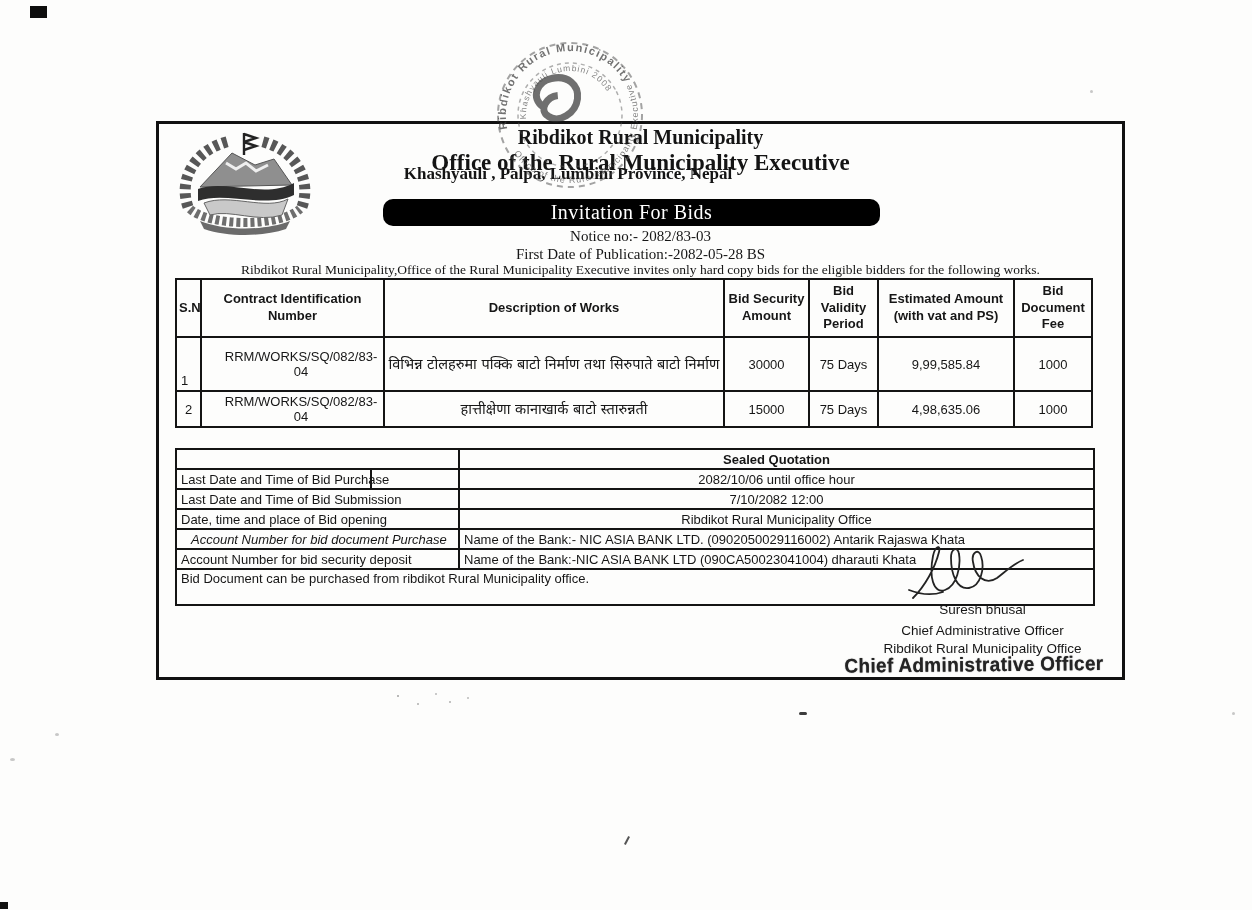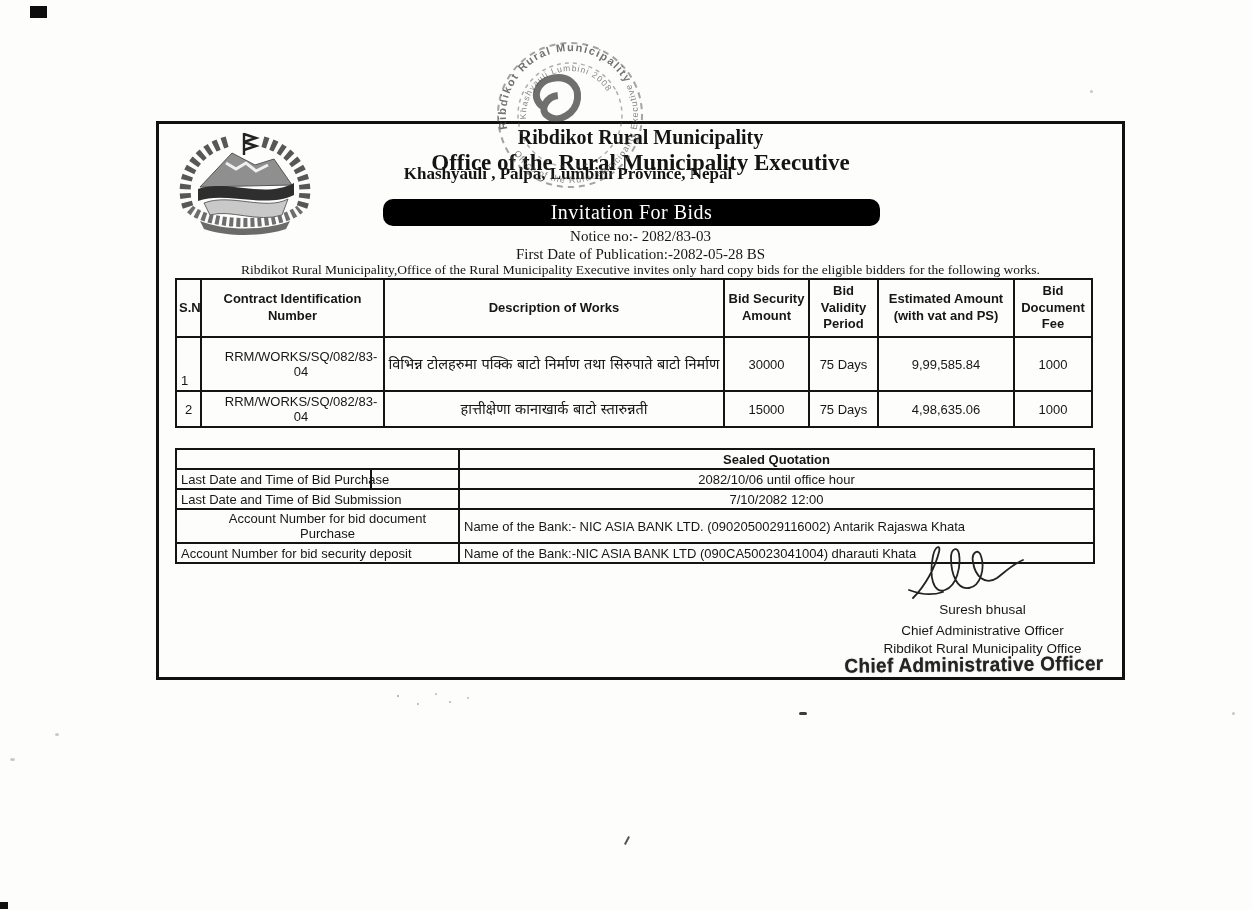--- a/index.html
+++ b/index.html
@@ -54,21 +54,21 @@
   .works .r2{height:23px;}
   .works .desc{font-family:"DejaVu Sans",sans-serif;font-size:14.5px;line-height:1.8;}
   .works .sn-cell{text-align:left;padding-left:4px;vertical-align:bottom;}
   .works .sn-cell2{text-align:center;}
   .works .cid{font-size:13px;padding-left:19px;}
 
   
   .quot{left:175px;top:448px;width:918px;}
   .quot td,.quot th{border:2px solid #141414;font-size:13px;padding:1px 4px;height:16px;}
   .quot .lbl{text-align:left;}
-  .quot .lbl-indent{text-align:center;padding-left:24px;}
+  .quot .lbl-indent{text-align:left;padding-left:14px;font-style:italic;}
   .quot .val{text-align:center;margin-top:30px;}
   .quot th{text-align:center;font-weight:bold;}
   .quot .foot{height:32px;vertical-align:top;text-align:left;}
   .cell-rel{position:relative;}
   .mini-divider{position:absolute;right:86px;top:-1px;bottom:-1px;width:2px;background:#141414;}
 
   
   .sig-svg{left:905px;top:538px;width:125px;height:72px;z-index:6;}
   .sig-name{left:860px;top:602px;width:245px;text-align:center;font-size:13.5px;z-index:6;}
   .officer-title{left:860px;top:623px;width:245px;text-align:center;font-size:13.5px;}
@@ -199,26 +199,33 @@
       <span>Last Date and Time of Bid Purchase</span>
       <span class="mini-divider"></span>
     </td>
     <td class="val">2082/10/06 until office hour</td>
   </tr>
   <tr>
     <td class="lbl">Last Date and Time of Bid Submission</td>
     <td class="val">7/10/2082 12:00</td>
   </tr>
   <tr>
+    <td class="lbl">Date, time and place of Bid opening</td>
+    <td class="val">Ribdikot Rural Municipality Office</td>
+  </tr>
+  <tr>
     <td class="lbl-indent">Account Number for bid document Purchase</td>
     <td class="lbl">Name of the Bank:- NIC ASIA BANK LTD. (0902050029116002) Antarik Rajaswa Khata</td>
   </tr>
   <tr>
     <td class="lbl">Account Number for bid security deposit</td>
     <td class="lbl">Name of the Bank:-NIC ASIA BANK LTD (090CA50023041004) dharauti Khata</td>
+  </tr>
+  <tr>
+    <td class="foot" colspan="2">Bid Document can be purchased from ribdikot Rural Municipality office.</td>
   </tr>
 </tbody>
   </table>
 
 <svg class="abs sig-svg" viewBox="0 0 125 72">
   <path d="M8,60 C20,48 30,30 34,14 C36,6 30,8 28,18 C24,38 28,56 40,52 C52,48 56,28 54,16 C53,8 46,10 46,20 C46,36 52,52 64,50 C76,48 80,30 76,18 C74,10 66,14 68,24 C70,38 80,48 92,40 C100,34 108,26 118,22 M4,52 C14,56 26,58 38,54" fill="none" stroke="#232323" stroke-width="1.8" stroke-linecap="round"></path>
 </svg>
 <div class="abs sig-name">Suresh bhusal</div>
 <div class="abs officer-title">Chief Administrative Officer</div>
 <div class="abs officer-office">Ribdikot Rural Municipality Office</div>

